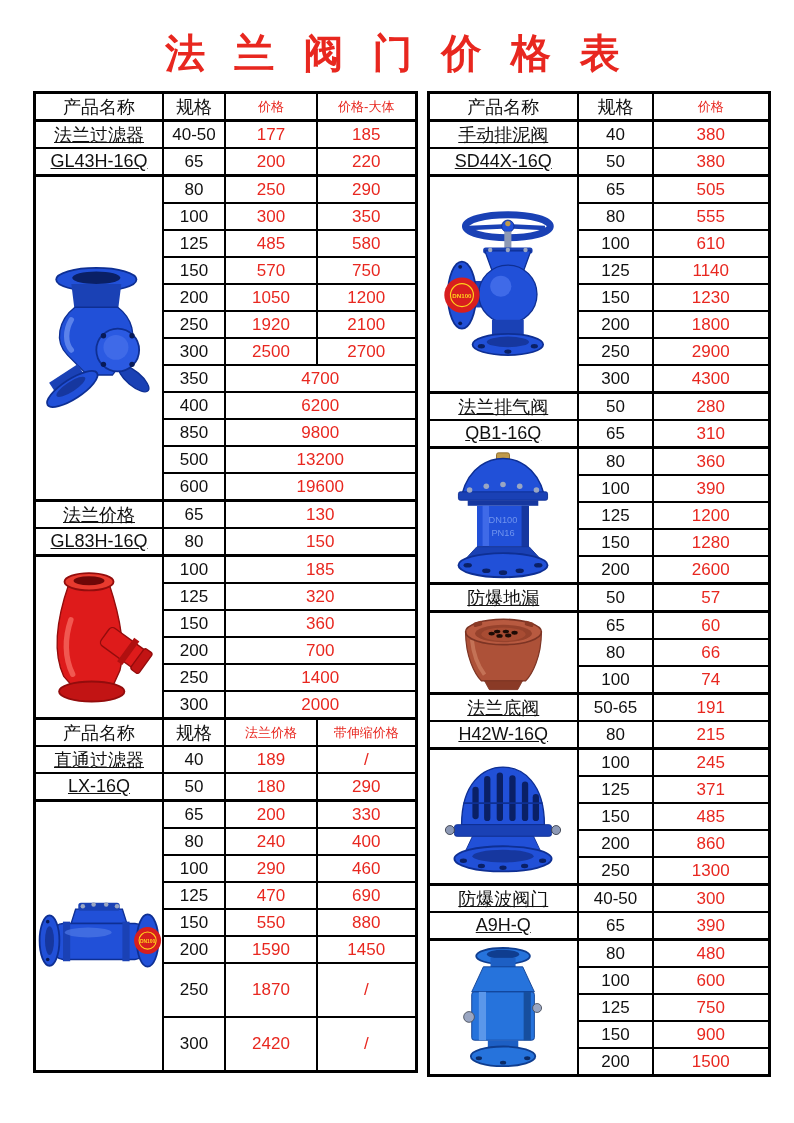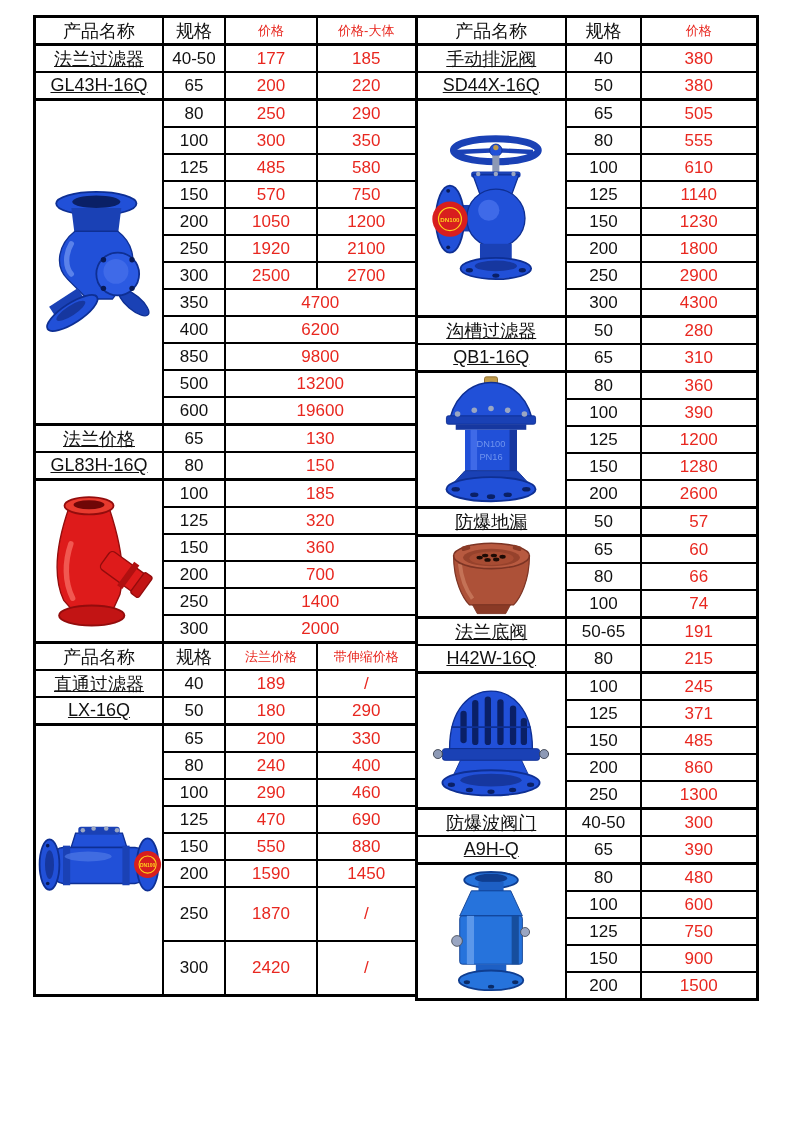--- a/index.html
+++ b/index.html
@@ -1,41 +1,42 @@
 <!DOCTYPE html>
 <html style="--red: #e8271f;"><head>
 <meta charset="utf-8">
 <style>
   :root{ --red:#e8271f; --ink:#111; --line:#000; }
   html,body{margin:0;padding:0;background:#ffffff;}
   body{width:794px;height:1123px;font-family:"Liberation Sans","DejaVu Sans",sans-serif;}
   .page{position:relative;width:794px;height:1123px;background:#fff;overflow:hidden;}
   .title{margin:0;padding-top:30px;text-align:center;font-size:40px;line-height:46px;
          font-weight:bold;color:var(--red);letter-spacing:9px;white-space:nowrap;}
-  .tables{display:flex;align-items:flex-start;margin:15px 6px 0 33px;}
+  .tables{display:flex;align-items:flex-start;margin:15px 6px 0 33px;gap:12px;}
   table.tbl{border-collapse:collapse;table-layout:fixed;border:3px solid var(--line);background:#fff;}
   .tbl-right{margin-left:-3px;}
   .tbl td{border:2px solid var(--line);padding:0;height:25px;text-align:center;vertical-align:middle;
           font-size:17px;color:var(--ink);overflow:hidden;white-space:nowrap;}
   tr.sec td{border-top-width:3px;}
   tr.tall td{height:52px;}
   td.k-th{font-size:18px;color:var(--ink);}
   td.k-thr{font-size:13px;color:var(--red);}
   td.k-name{font-size:18px;color:var(--ink);text-decoration:underline;}
   td.k-spec{font-size:17px;color:var(--ink);}
   td.k-price{font-size:17px;color:var(--red);}
   td.img-cell{vertical-align:middle;}
   td.img-cell svg{display:block;margin:0 auto;}
   .c-name{width:122px}.c-spec{width:62px}.c-p1{width:92px}.c-p2{width:99px}
   .rc-name{width:150px}.rc-spec{width:75px}.rc-p{width:116px}
 </style>
 </head>
 <body>
 
 <div class="page">
+  <div class="title">法 兰 阀 门 价 格 表</div>
   <div class="tables">
     <table class="tbl tbl-left">
       <colgroup>
           <col class="c-name">
           <col class="c-spec">
           <col class="c-p1">
           <col class="c-p2">
         </colgroup>
       <tbody>
           <tr class="sec">
@@ -341,21 +342,21 @@
           </tr>
           <tr>
             <td class="cell k-spec">250</td>
             <td class="cell k-price">2900</td>
           </tr>
           <tr>
             <td class="cell k-spec">300</td>
             <td class="cell k-price">4300</td>
           </tr>
           <tr class="sec">
-            <td class="cell k-name">沟槽过滤器</td>
+            <td class="cell k-name">法兰排气阀</td>
             <td class="cell k-spec">50</td>
             <td class="cell k-price">280</td>
           </tr>
           <tr>
             <td class="cell k-name">QB1-16Q</td>
             <td class="cell k-spec">65</td>
             <td class="cell k-price">310</td>
           </tr>
           <tr class="sec">
             <td rowspan="5" class="img-cell" title="法兰排气阀产品图">

